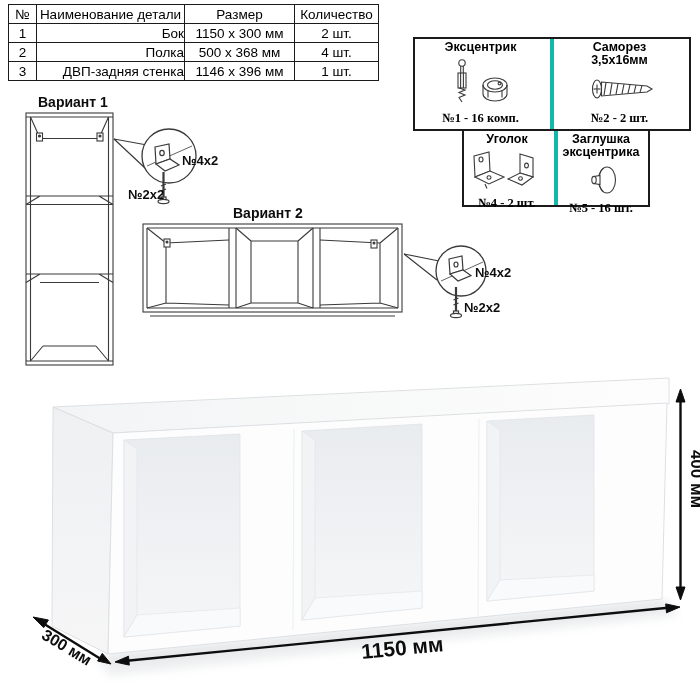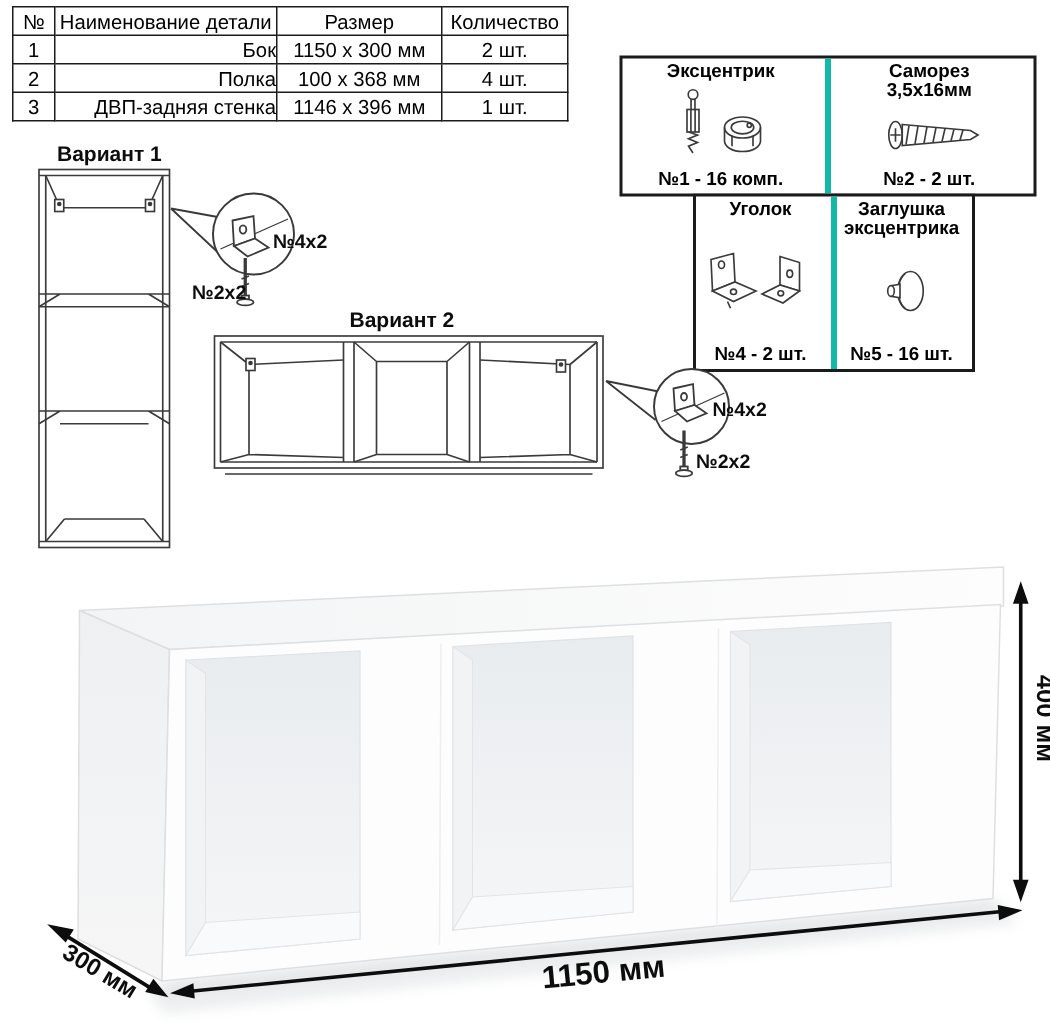--- a/index.html
+++ b/index.html
@@ -7,28 +7,28 @@
           font-family:"Liberation Sans",sans-serif;color:#000;}
   
   .parts{position:absolute;left:8px;top:4px;width:370px;border-collapse:collapse;table-layout:fixed;}
   .parts th,.parts td{border:1.6px solid #1b1b1b;font-size:13.5px;font-weight:400;
                       text-align:center;vertical-align:middle;padding:0;height:18px;
                       white-space:nowrap;overflow:hidden;}
   .parts td.cell-name{text-align:right;padding-left:6px;}
   
   .hwrow{position:absolute;display:flex;border:2px solid #1b1b1b;background:#fff;box-sizing:border-box;}
   #hw-row1{left:413px;top:37px;width:278px;height:94px;}
-  #hw-row2{left:462px;top:129px;width:188px;height:119px;}
+  #hw-row2{left:462px;top:129px;width:188px;height:78px;}
   .hw-cell{flex:1;display:flex;flex-direction:column;align-items:center;justify-content:space-between;
            box-sizing:border-box;padding:2px 5px 3px 1px;min-width:0;}
   .hw-cell + .hw-cell{border-left:4px solid #14b8a6;}
   .hw-title{font-size:12.5px;font-weight:700;line-height:13px;text-align:center;}
   .hw-title span{display:block;}
   .hw-title span:empty{display:none;}
-  .hw-label{font-size:12.5px;font-weight:700;text-align:right;white-space:nowrap;}
+  .hw-label{font-size:12.5px;font-weight:700;text-align:right;white-space:nowrap;font-family:Liberation Serif, serif;}
   .hw-icon{flex:0 0 auto;}
   
   #overlay{position:absolute;left:0;top:0;pointer-events:none;}
   #overlay text{font-family:"Liberation Sans",sans-serif;fill:#0d0d0d;}
   .vtitle{font-size:14px;font-weight:700;}
   .callout-label{font-size:13px;font-weight:700;}
   .dim-label{font-weight:700;}
 </style>
 </head>
 <body>
@@ -51,21 +51,21 @@
     </tr>
     <tr>
       <td>1</td>
       <td class="cell-name">Бок</td>
       <td>1150 х 300 мм</td>
       <td>2 шт.</td>
     </tr>
     <tr>
       <td>2</td>
       <td class="cell-name">Полка</td>
-      <td>100 х 368 мм</td>
+      <td>500 х 368 мм</td>
       <td>4 шт.</td>
     </tr>
     <tr>
       <td>3</td>
       <td class="cell-name">ДВП-задняя стенка</td>
       <td>1146 х 396 мм</td>
       <td>1 шт.</td>
     </tr>
   </tbody>
     </table>

